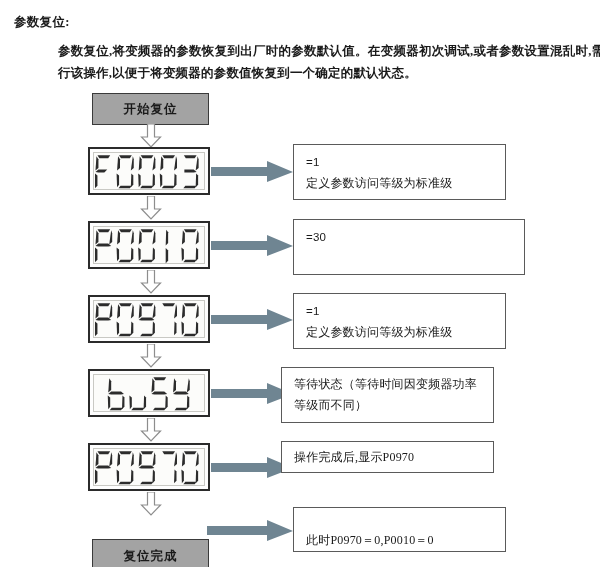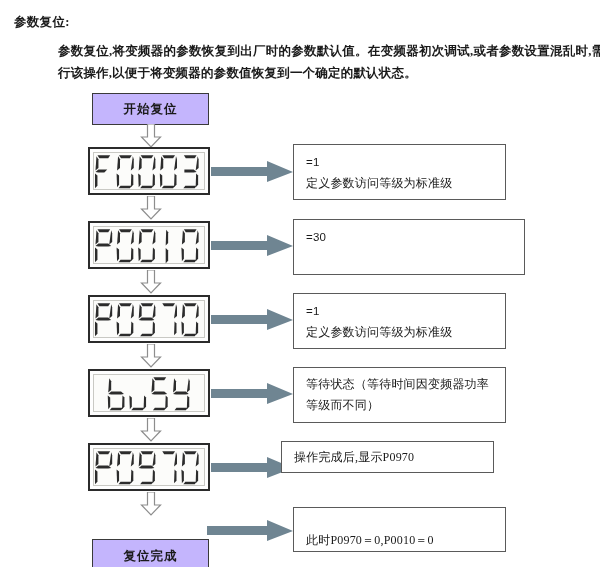--- a/index.html
+++ b/index.html
@@ -23,21 +23,21 @@
     font-size:12.5px;line-height:22px;font-weight:bold;
     text-align:justify;letter-spacing:.2px;margin-left:44px;
   }
 
   
   .flow{position:absolute;left:0;top:90px;width:600px;height:477px;}
 
   .plainbox{
     position:absolute;
     border:1px solid #3a3a3a;
-    background:#c4b5fd;
+    background:#a3a3a3;
     display:flex;align-items:center;justify-content:center;
     font-size:12.5px;font-weight:bold;
     letter-spacing:1px;
   }
 
   
   .seg-module{
     position:absolute;
     border:2px solid #2b2b2b;
     background:#fefefe;
@@ -314,21 +314,21 @@
             </g>
           </g>
         </svg>
       </div>
     </div>
 
     <svg class="h-arrow" style="left:211px;top:293px;" width="83" height="22" viewBox="0 0 83 22">
       <polygon points="0,6 56,6 56,0 82,11 56,21 56,15 0,15" fill="#6f8592"></polygon>
     </svg>
 
-    <div class="note center" style="left:293px;top:277px;width:213px;height:56px;">
+    <div class="note center" style="left:281px;top:277px;width:213px;height:56px;">
       <span class="cn">等待状态（等待时间因变频器功率等级而不同）</span>
     </div>
 
     <svg class="v-arrow" style="left:140px;top:328px;" width="22" height="24" viewBox="0 0 22 24">
       <polygon points="7.5,0 14.5,0 14.5,13 20.5,13 11,23 1.5,13 7.5,13" fill="#ffffff" stroke="#8d8d8d" stroke-width="1.2"></polygon>
     </svg>
 
     <div class="seg-module" style="left:88px;top:353px;width:122px;height:48px;">
       <div class="seg-inner">
         <svg width="112" height="38" viewBox="0 0 224 76">

